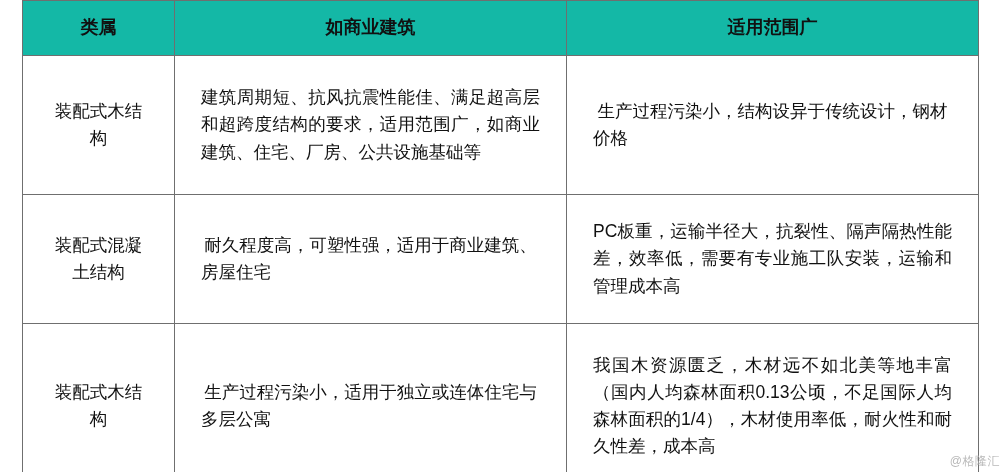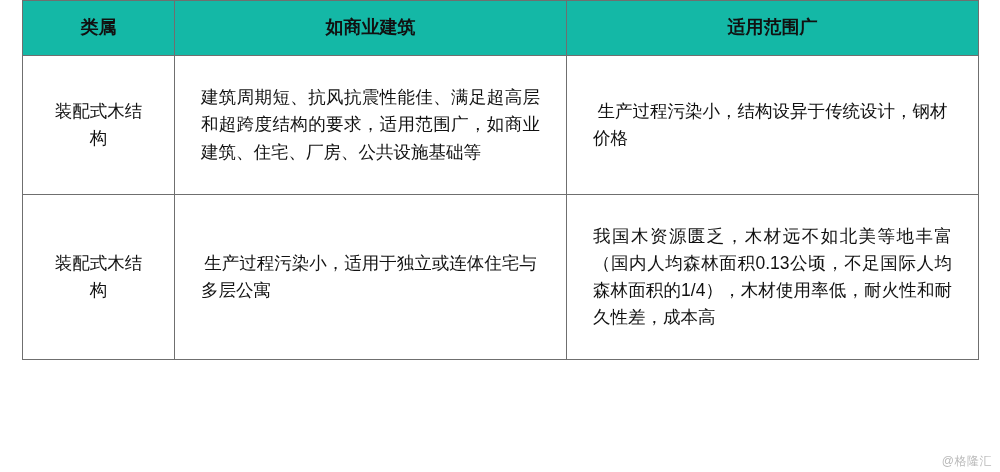--- a/index.html
+++ b/index.html
@@ -57,21 +57,21 @@
   }
   td.factor.centered {
     text-align: center;
   }
   tr.row-steel td { height: 122px; }
   tr.row-concrete td { height: 112px; }
   tr.row-wood td { height: 148px; }
 
   .watermark {
     position: absolute;
-    right: 8px;
+    right: 0;
     bottom: 2px;
     font-size: 12px;
     color: #b9b9b9;
     letter-spacing: 0.5px;
   }
 </style>
 </head>
 <body>
 
 <div class="table-wrap">
@@ -87,20 +87,25 @@
         <th>如商业建筑</th>
         <th>适用范围广</th>
       </tr>
     </thead>
     <tbody>
       <tr class="row-steel">
         <td class="category">装配式木结构</td>
         <td class="factor">建筑周期短、抗风抗震性能佳、满足超高层和超跨度结构的要求，适用范围广，如商业建筑、住宅、厂房、公共设施基础等</td>
         <td class="factor centered">生产过程污染小，结构设异于传统设计，钢材价格</td>
       </tr>
+      <tr class="row-concrete">
+        <td class="category">装配式混凝土结构</td>
+        <td class="factor centered">耐久程度高，可塑性强，适用于商业建筑、房屋住宅</td>
+        <td class="factor">PC板重，运输半径大，抗裂性、隔声隔热性能差，效率低，需要有专业施工队安装，运输和管理成本高</td>
+      </tr>
       <tr class="row-wood">
         <td class="category">装配式木结构</td>
         <td class="factor centered">生产过程污染小，适用于独立或连体住宅与多层公寓</td>
         <td class="factor">我国木资源匮乏，木材远不如北美等地丰富（国内人均森林面积0.13公顷，不足国际人均森林面积的1/4），木材使用率低，耐火性和耐久性差，成本高</td>
       </tr>
     </tbody>
   </table>
 </div>
 
 <div class="watermark">@格隆汇</div>

